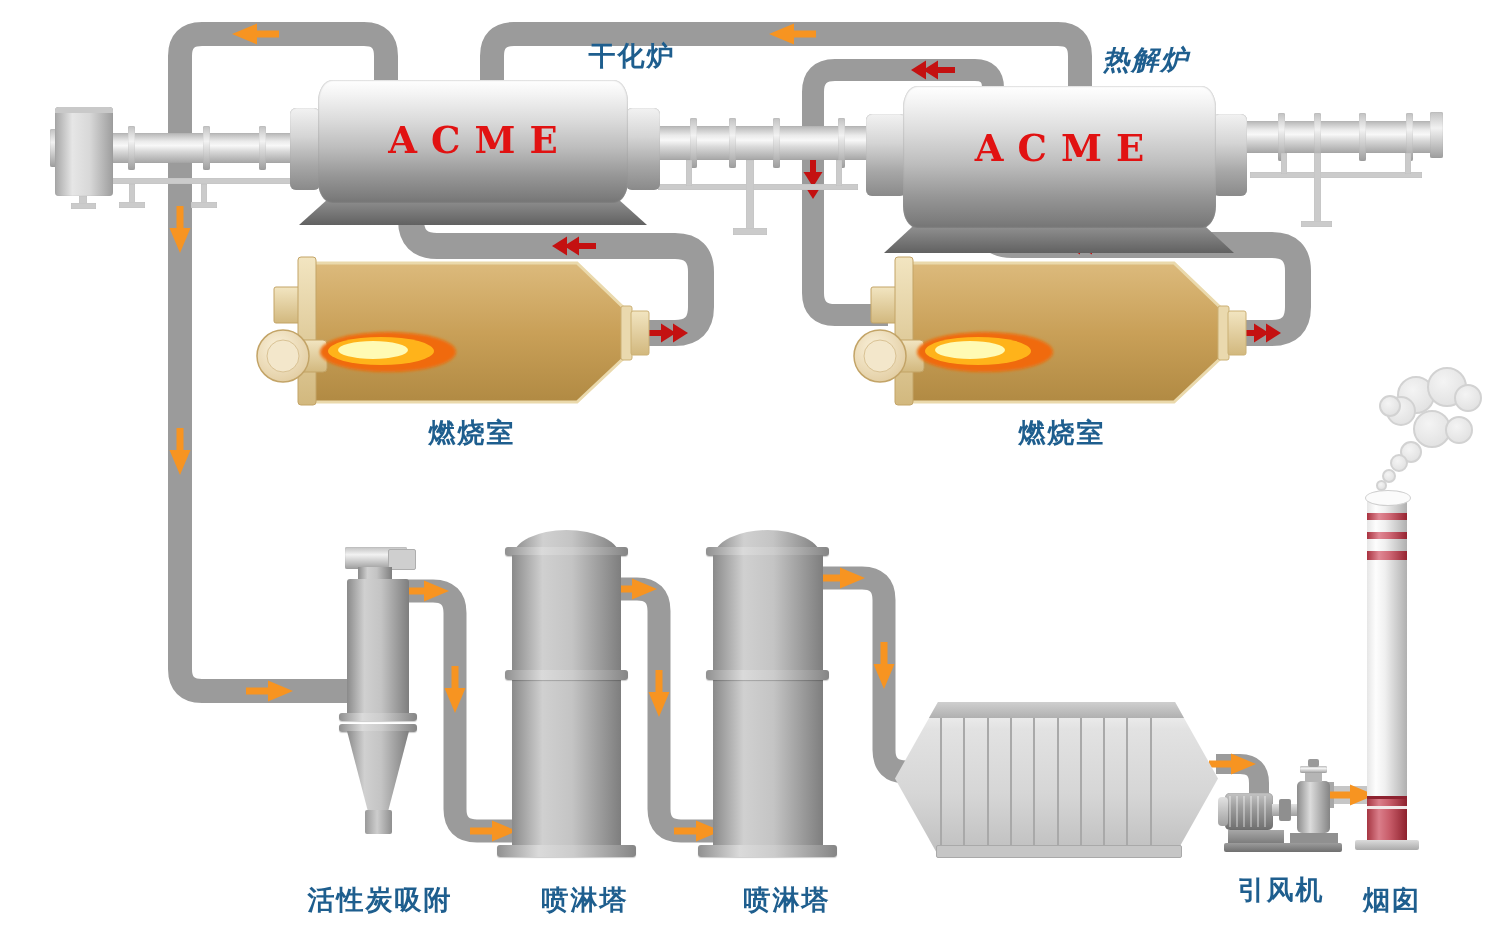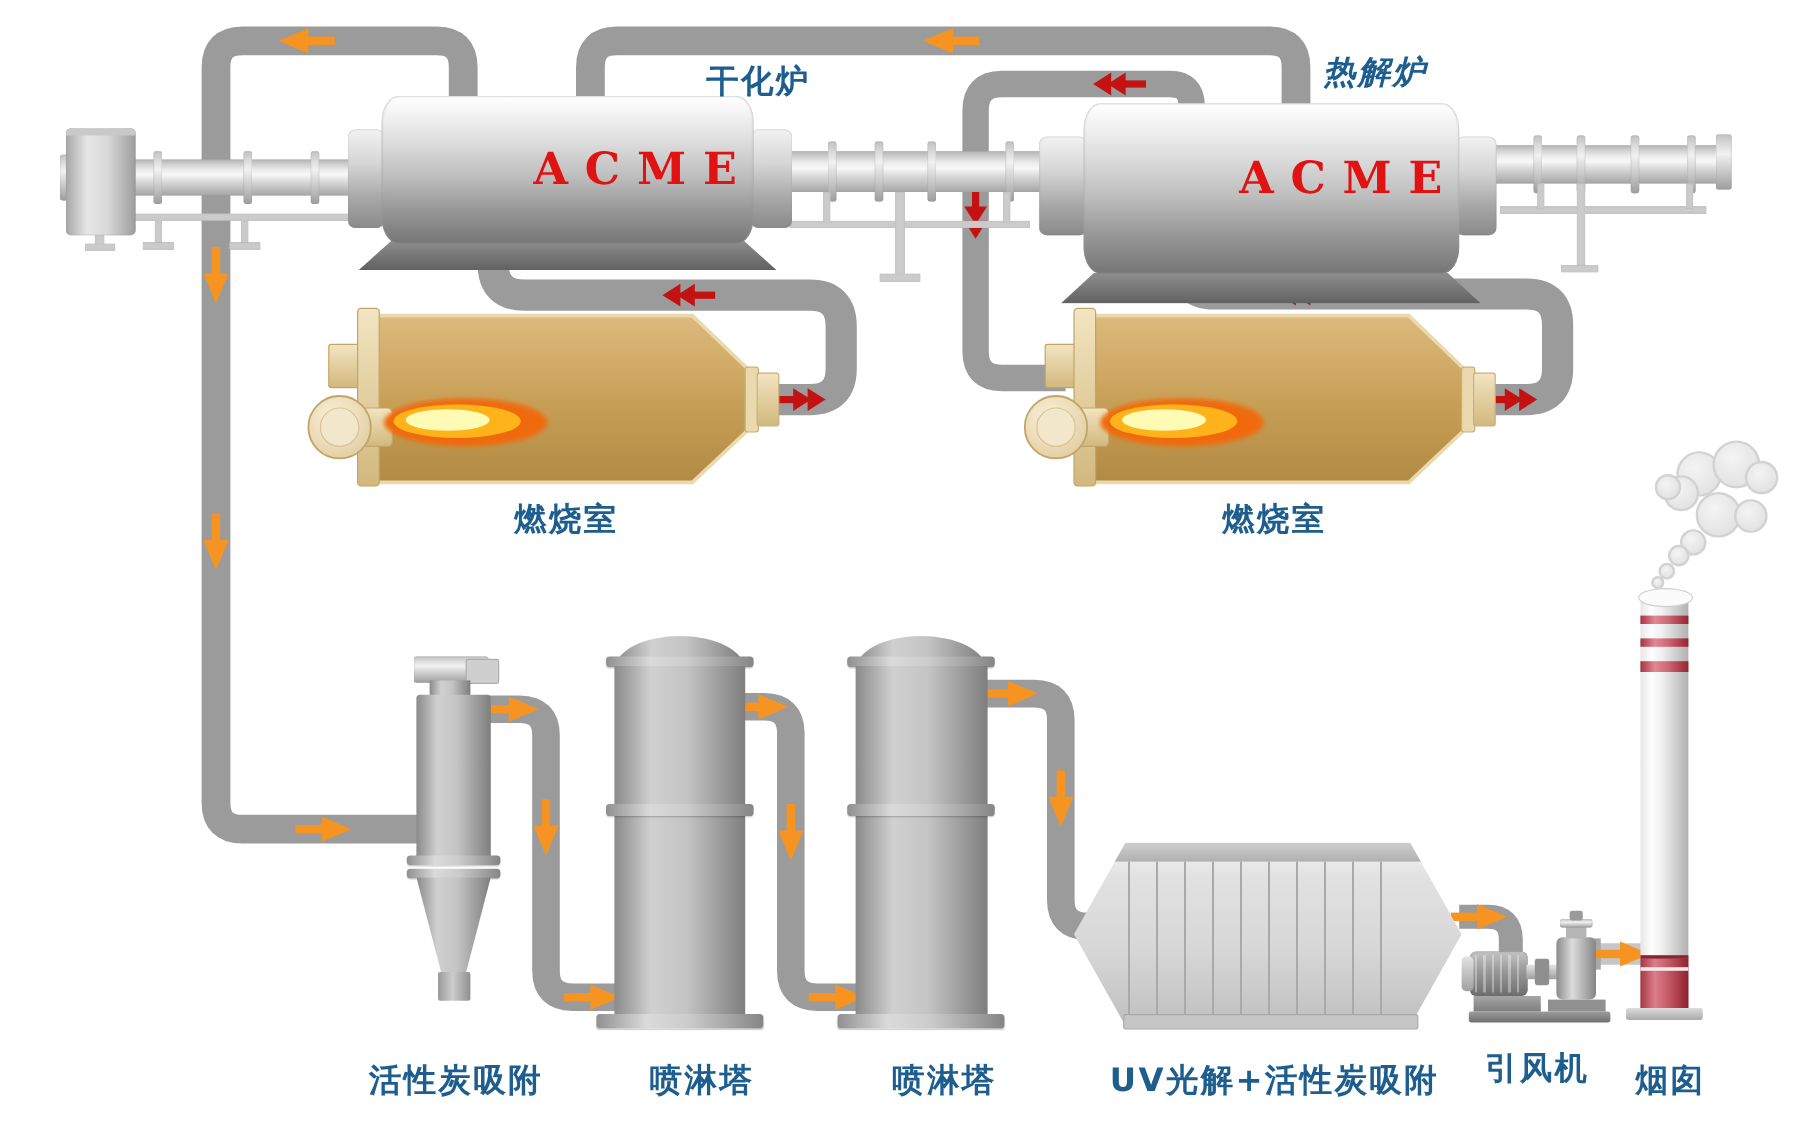--- a/index.html
+++ b/index.html
@@ -1,21 +1,21 @@
 <!DOCTYPE html>
 <html><head>
 <meta charset="utf-8">
 <style>
   html,body{margin:0;padding:0;background:#fff;}
   #canvas{position:relative;width:1500px;height:936px;background:#ffffff;overflow:hidden;
           font-family:"DejaVu Sans","Liberation Sans",sans-serif;}
   .abs{position:absolute;}
   .lbl{position:absolute;transform:translateX(-50%);font-size:27px;font-weight:bold;
        color:#1e5e8e;white-space:nowrap;letter-spacing:2px;}
-  .acme{position:absolute;text-align:right;font-family:"DejaVu Serif","Liberation Serif",serif;
+  .acme{position:absolute;text-align:center;font-family:"DejaVu Serif","Liberation Serif",serif;
         font-weight:bold;font-size:37px;color:#e11212;letter-spacing:14px;text-indent:14px;}
   
   .drum{background:linear-gradient(180deg,#ffffff 0%,#f3f3f3 12%,#dcdcdc 32%,#bdbdbd 55%,#969696 78%,#7d7d7d 95%,#747474 100%);
         border-radius:14px/22px;box-shadow:inset 0 0 2px #9a9a9a;}
   .journal{background:linear-gradient(180deg,#f2f2f2 0%,#d5d5d5 35%,#a7a7a7 70%,#8a8a8a 100%);
         border-radius:6px;box-shadow:inset 0 0 1px #8a8a8a;}
   .skirt{background:linear-gradient(180deg,#8f8f8f,#616161);}
   .cpipe{background:linear-gradient(180deg,#b5b5b5 0%,#ebebeb 28%,#f8f8f8 42%,#d8d8d8 62%,#a5a5a5 100%);
         border-radius:4px;box-shadow:inset 0 0 1px #979797;}
   .flange{background:linear-gradient(180deg,#c2c2c2 0%,#f2f2f2 35%,#d2d2d2 60%,#9d9d9d 100%);
@@ -274,24 +274,23 @@
     <circle cx="33" cy="102" r="16" fill="#f3e7cb" stroke="#d9c294" stroke-width="1"></circle>
     <g>
       <ellipse cx="138" cy="98" rx="68" ry="20" fill="#f06a08" filter="url(#fblur)"></ellipse>
       <ellipse cx="131" cy="97" rx="53" ry="14" fill="#ffb31a"></ellipse>
       <ellipse cx="123" cy="96" rx="35" ry="9" fill="#fffab4"></ellipse>
     </g>
     <rect x="371" y="52" width="11" height="54" rx="2" fill="#ead9ae" stroke="#cbb075" stroke-width="1"></rect>
     <rect x="381" y="57" width="18" height="44" rx="2" fill="url(#tanL)" stroke="#cbb075" stroke-width="1"></rect>
   </svg>
 
-  <div class="lbl" style="left:632px;top:50px;">干化炉</div>
+  <div class="lbl" style="left:632px;top:38px;">干化炉</div>
   <div class="lbl" style="left:1146px;top:42px;font-style:italic;">热解炉</div>
   <div class="lbl" style="left:472px;top:415px;">燃烧室</div>
   <div class="lbl" style="left:1062px;top:415px;">燃烧室</div>
   <div class="lbl" style="left:380px;top:882px;">活性炭吸附</div>
   <div class="lbl" style="left:585px;top:882px;">喷淋塔</div>
   <div class="lbl" style="left:787px;top:882px;">喷淋塔</div>
-  <div class="lbl" style="left:1062px;top:882px;">UV光解+活性炭吸附</div>
   <div class="lbl" style="left:1281px;top:872px;">引风机</div>
   <div class="lbl" style="left:1392px;top:882px;">烟囱</div>
 
 </div>
 
 </body></html>

